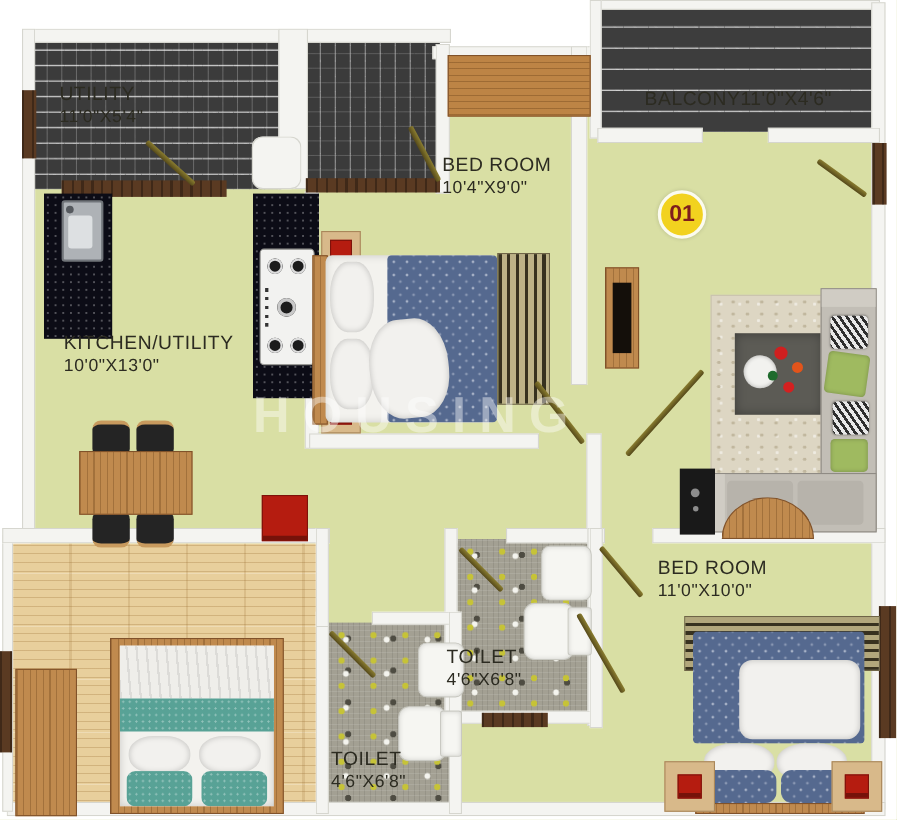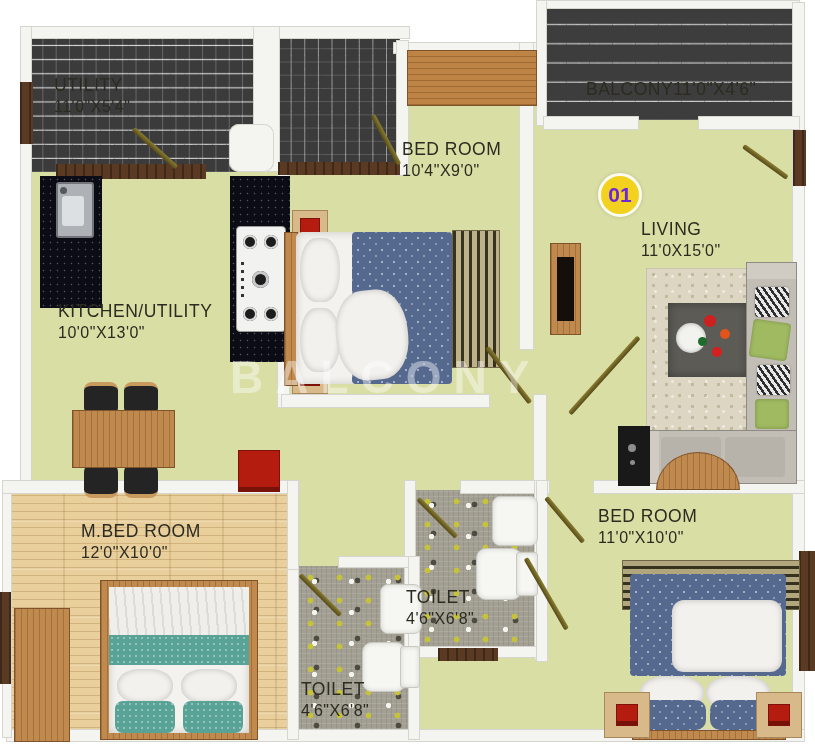--- a/index.html
+++ b/index.html
@@ -62,21 +62,21 @@
   .fix{background:#f6f6f2;border:1px solid #c9c9c2;border-radius:8px;box-shadow:inset 0 0 5px rgba(0,0,0,.15);}
   .nstand{background:#d8b98a;border:1px solid #a9875a;}
   .red{background:#b51c10;box-shadow:inset 0 -4px 0 rgba(0,0,0,.35);border:1px solid #7e120a;}
   .chair{background:#242424;border-radius:8px;}
   .burner{position:absolute;width:14px;height:14px;border-radius:50%;background:#1c1c1c;box-shadow:inset 0 0 0 2px #dcdcdc;}
   
   .label{position:absolute;color:#2c2b21;line-height:1.3;letter-spacing:.5px;}
   .rname{font-size:17.5px;}
   .rdims{font-size:16px;}
   .badge{position:absolute;width:38px;height:38px;border-radius:50%;background:#f2d21f;border:3px solid #fbfbef;
-         display:flex;align-items:center;justify-content:center;font-size:21px;font-weight:bold;color:#6d28d9;box-shadow:0 0 4px rgba(0,0,0,.15);}
+         display:flex;align-items:center;justify-content:center;font-size:21px;font-weight:bold;color:#7f1d1d;box-shadow:0 0 4px rgba(0,0,0,.15);}
   .watermark{position:absolute;font-size:46px;font-weight:bold;letter-spacing:12px;color:rgba(255,255,255,.42);}
 </style>
 </head>
 <body>
 
 <div id="plan">
 
   <div class="abs green" style="left:28px;top:44px;width:768px;height:690px"></div>
 
   <div class="abs tile" style="left:30px;top:32px;width:226px;height:140px"></div>
@@ -232,49 +232,41 @@
   <div class="abs door" style="left:135px;top:127px;width:58px;transform:rotate(42deg)"></div>
   <div class="abs door" style="left:375px;top:114px;width:56px;transform:rotate(62deg)"></div>
   <div class="abs door" style="left:489px;top:346px;width:70px;transform:rotate(52deg)"></div>
   <div class="abs door" style="left:568px;top:412px;width:103px;transform:rotate(-48deg)"></div>
   <div class="abs door" style="left:528px;top:557px;width:82px;transform:rotate(60deg)"></div>
   <div class="abs door" style="left:420px;top:497px;width:54px;transform:rotate(45deg)"></div>
   <div class="abs door" style="left:302px;top:573px;width:57px;transform:rotate(45deg)"></div>
   <div class="abs door" style="left:745px;top:144px;width:54px;transform:rotate(36deg)"></div>
   <div class="abs door" style="left:548px;top:496px;width:58px;transform:rotate(50deg)"></div>
 
-  <div class="watermark" style="left:230px;top:350px">BALCONY</div>
+  <div class="watermark" style="left:230px;top:350px">HOUSING</div>
 
   <div class="badge" style="left:598px;top:173px">
     <span>01</span>
   </div>
 
   <div class="label" style="left:54px;top:74px">
     <div class="rname">UTILITY</div>
     <div class="rdims">11'0"X5'4"</div>
   </div>
   <div class="label" style="left:586px;top:78px">
     <div class="rname">BALCONY11'0"X4'6"</div>
   </div>
   <div class="label" style="left:402px;top:138px">
     <div class="rname">BED ROOM</div>
     <div class="rdims">10'4"X9'0"</div>
   </div>
-  <div class="label" style="left:641px;top:218px">
-    <div class="rname">LIVING</div>
-    <div class="rdims">11'0X15'0"</div>
-  </div>
   <div class="label" style="left:58px;top:300px">
     <div class="rname">KITCHEN/UTILITY</div>
     <div class="rdims">10'0"X13'0"</div>
   </div>
-  <div class="label" style="left:81px;top:520px">
-    <div class="rname">M.BED ROOM</div>
-    <div class="rdims">12'0"X10'0"</div>
-  </div>
   <div class="label" style="left:406px;top:586px">
     <div class="rname">TOILET</div>
     <div class="rdims">4'6"X6'8"</div>
   </div>
   <div class="label" style="left:301px;top:678px">
     <div class="rname">TOILET</div>
     <div class="rdims">4'6"X6'8"</div>
   </div>
   <div class="label" style="left:598px;top:505px">
     <div class="rname">BED ROOM</div>

